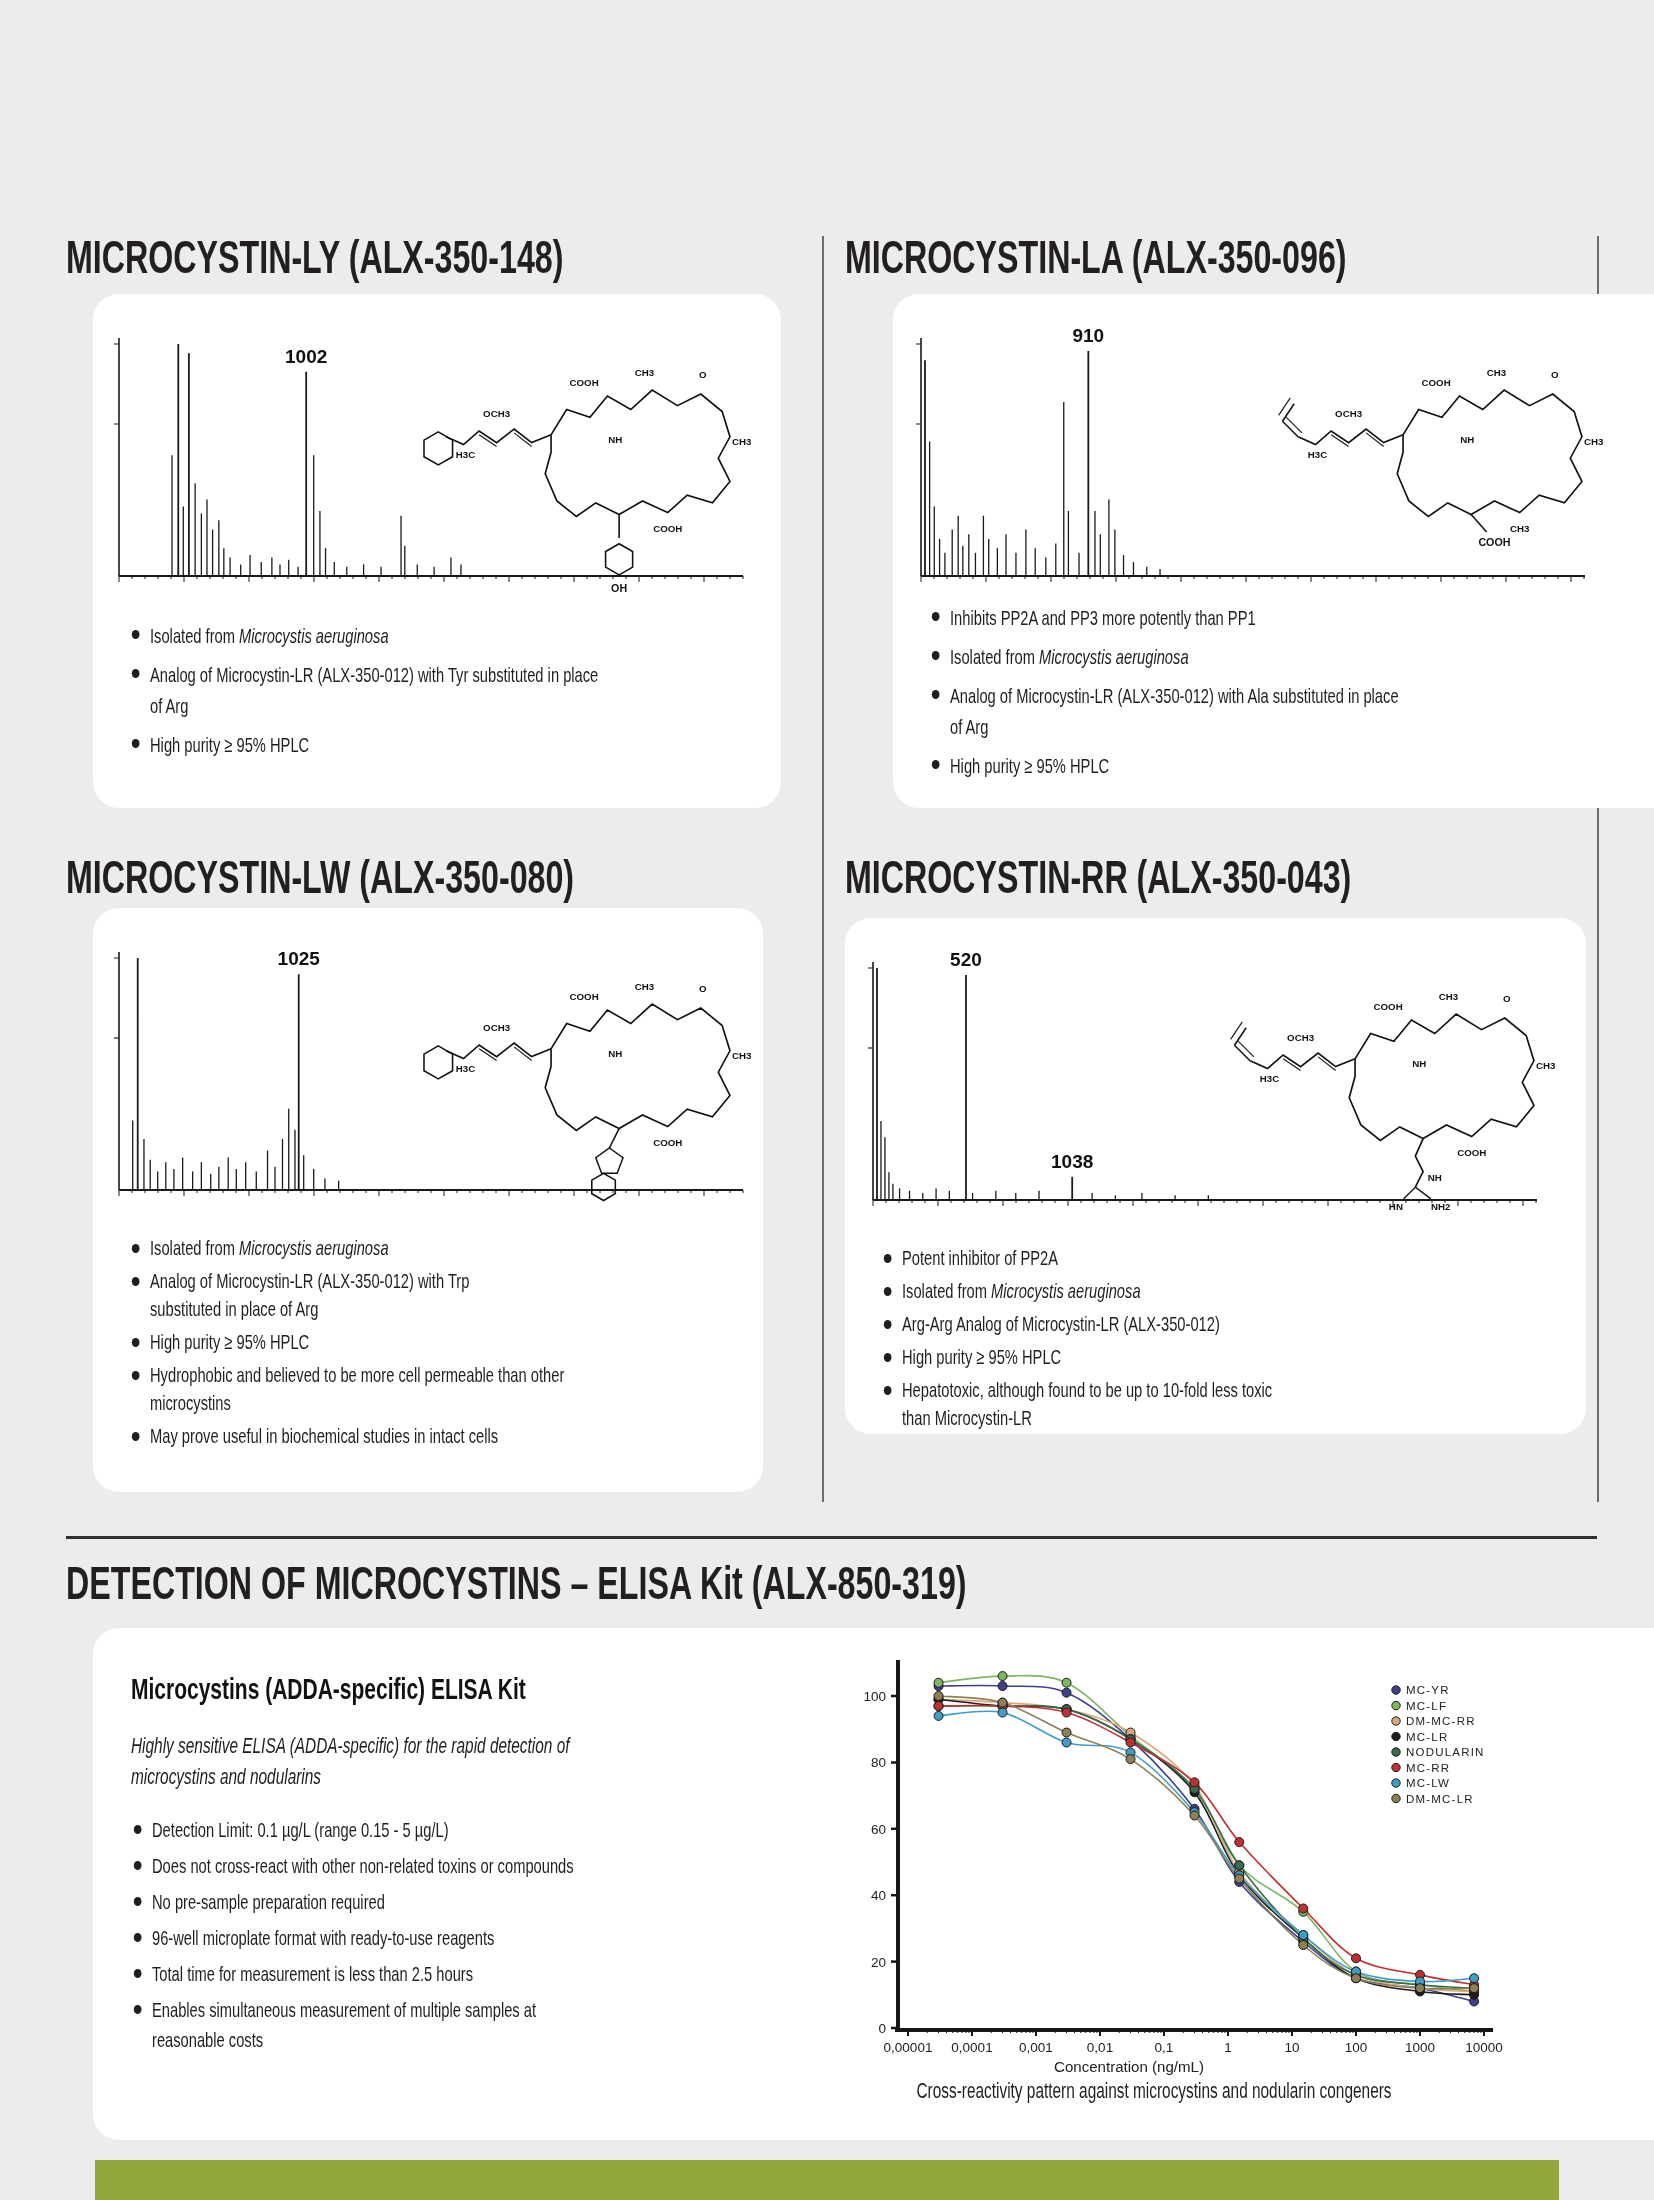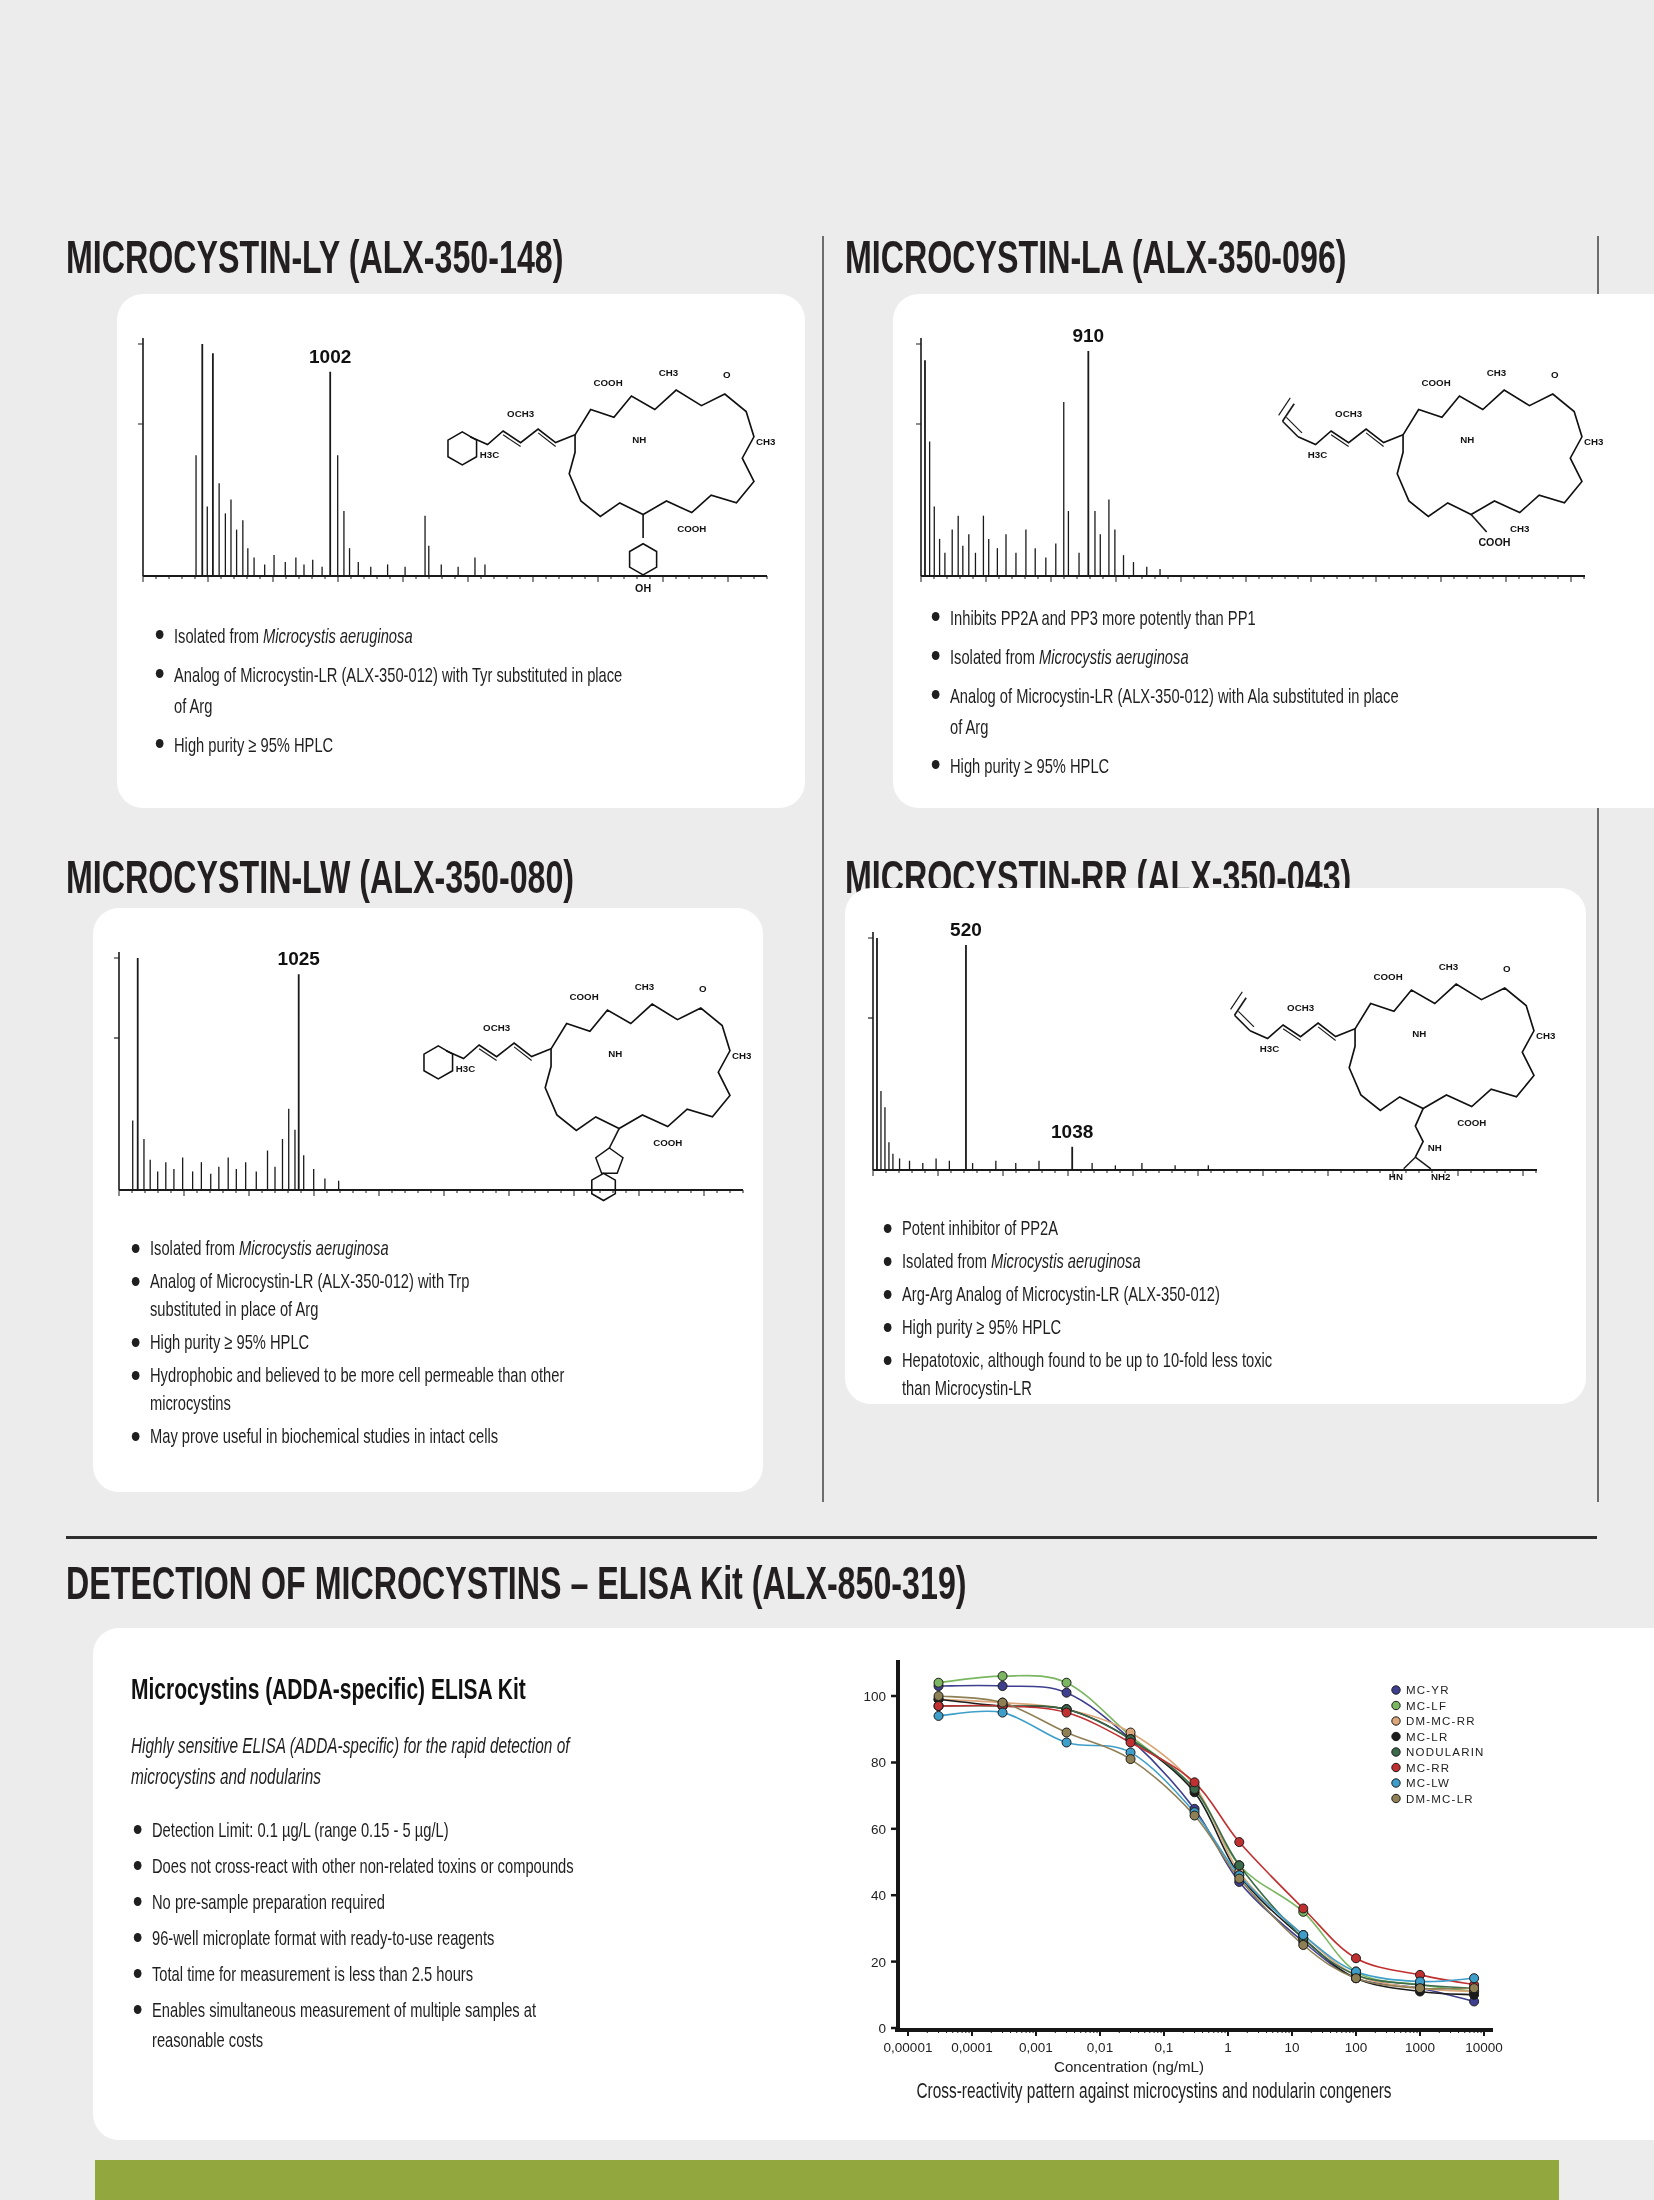--- a/index.html
+++ b/index.html
@@ -46,21 +46,21 @@
 
   <h2 class="sec-title" style="left:66px;top:230px;">MICROCYSTIN-LY (ALX-350-148)</h2>
   <h2 class="sec-title" style="left:845px;top:230px;">MICROCYSTIN-LA (ALX-350-096)</h2>
   <h2 class="sec-title" style="left:66px;top:850px;">MICROCYSTIN-LW (ALX-350-080)</h2>
   <h2 class="sec-title" style="left:845px;top:850px;">MICROCYSTIN-RR (ALX-350-043)</h2>
 
   <div class="vrule" style="left:822px;top:236px;height:1266px;"></div>
   <div class="vrule" style="left:1597px;top:236px;height:1266px;"></div>
   <div class="hrule" style="left:66px;top:1536px;width:1531px;"></div>
 
-  <div class="card" style="left:93px;top:294px;width:688px;height:514px;margin-left:24px;">
+  <div class="card" style="left:93px;top:294px;width:688px;height:514px;">
     <svg class="spec-svg" style="left:12px;top:10px;" width="660" height="300" viewBox="0 0 660 300">
         <line x1="14" y1="272" x2="638" y2="272" stroke="#1a1a1a" stroke-width="2"></line>
         <line x1="14" y1="272" x2="14" y2="34" stroke="#1a1a1a" stroke-width="1.6"></line>
         <line x1="14" y1="40" x2="9" y2="40" stroke="#1a1a1a" stroke-width="1.2"></line>
         <line x1="14" y1="120" x2="9" y2="120" stroke="#1a1a1a" stroke-width="1.2"></line>
         <line x1="14" y1="272" x2="14" y2="278" stroke="#1a1a1a" stroke-width="1"></line>
         <line x1="27" y1="272" x2="27" y2="275" stroke="#1a1a1a" stroke-width="1"></line>
         <line x1="40" y1="272" x2="40" y2="275" stroke="#1a1a1a" stroke-width="1"></line>
         <line x1="53" y1="272" x2="53" y2="275" stroke="#1a1a1a" stroke-width="1"></line>
         <line x1="66" y1="272" x2="66" y2="275" stroke="#1a1a1a" stroke-width="1"></line>
@@ -390,21 +390,21 @@
     <ul class="blist tight" style="left:36px;top:326px;">
         <li><span>Isolated from </span><i>Microcystis aeruginosa</i></li>
         <li><span>Analog of Microcystin-LR (ALX-350-012) with Trp
 substituted in place of Arg</span></li>
         <li><span>High purity ≥ 95% HPLC</span></li>
         <li><span>Hydrophobic and believed to be more cell permeable than other microcystins</span></li>
         <li><span>May prove useful in biochemical studies in intact cells</span></li>
       </ul>
   </div>
 
-  <div class="card" style="left:845px;top:888px;width:741px;height:516px;">
+  <div class="card" style="left:845px;top:918px;width:741px;height:516px;">
     <svg class="spec-svg" style="left:14px;top:10px;" width="700" height="300" viewBox="0 0 700 300">
         <line x1="14" y1="272" x2="678" y2="272" stroke="#1a1a1a" stroke-width="2"></line>
         <line x1="14" y1="272" x2="14" y2="34" stroke="#1a1a1a" stroke-width="1.6"></line>
         <line x1="14" y1="40" x2="9" y2="40" stroke="#1a1a1a" stroke-width="1.2"></line>
         <line x1="14" y1="120" x2="9" y2="120" stroke="#1a1a1a" stroke-width="1.2"></line>
         <line x1="14" y1="272" x2="14" y2="278" stroke="#1a1a1a" stroke-width="1"></line>
         <line x1="27" y1="272" x2="27" y2="275" stroke="#1a1a1a" stroke-width="1"></line>
         <line x1="40" y1="272" x2="40" y2="275" stroke="#1a1a1a" stroke-width="1"></line>
         <line x1="53" y1="272" x2="53" y2="275" stroke="#1a1a1a" stroke-width="1"></line>
         <line x1="66" y1="272" x2="66" y2="275" stroke="#1a1a1a" stroke-width="1"></line>

